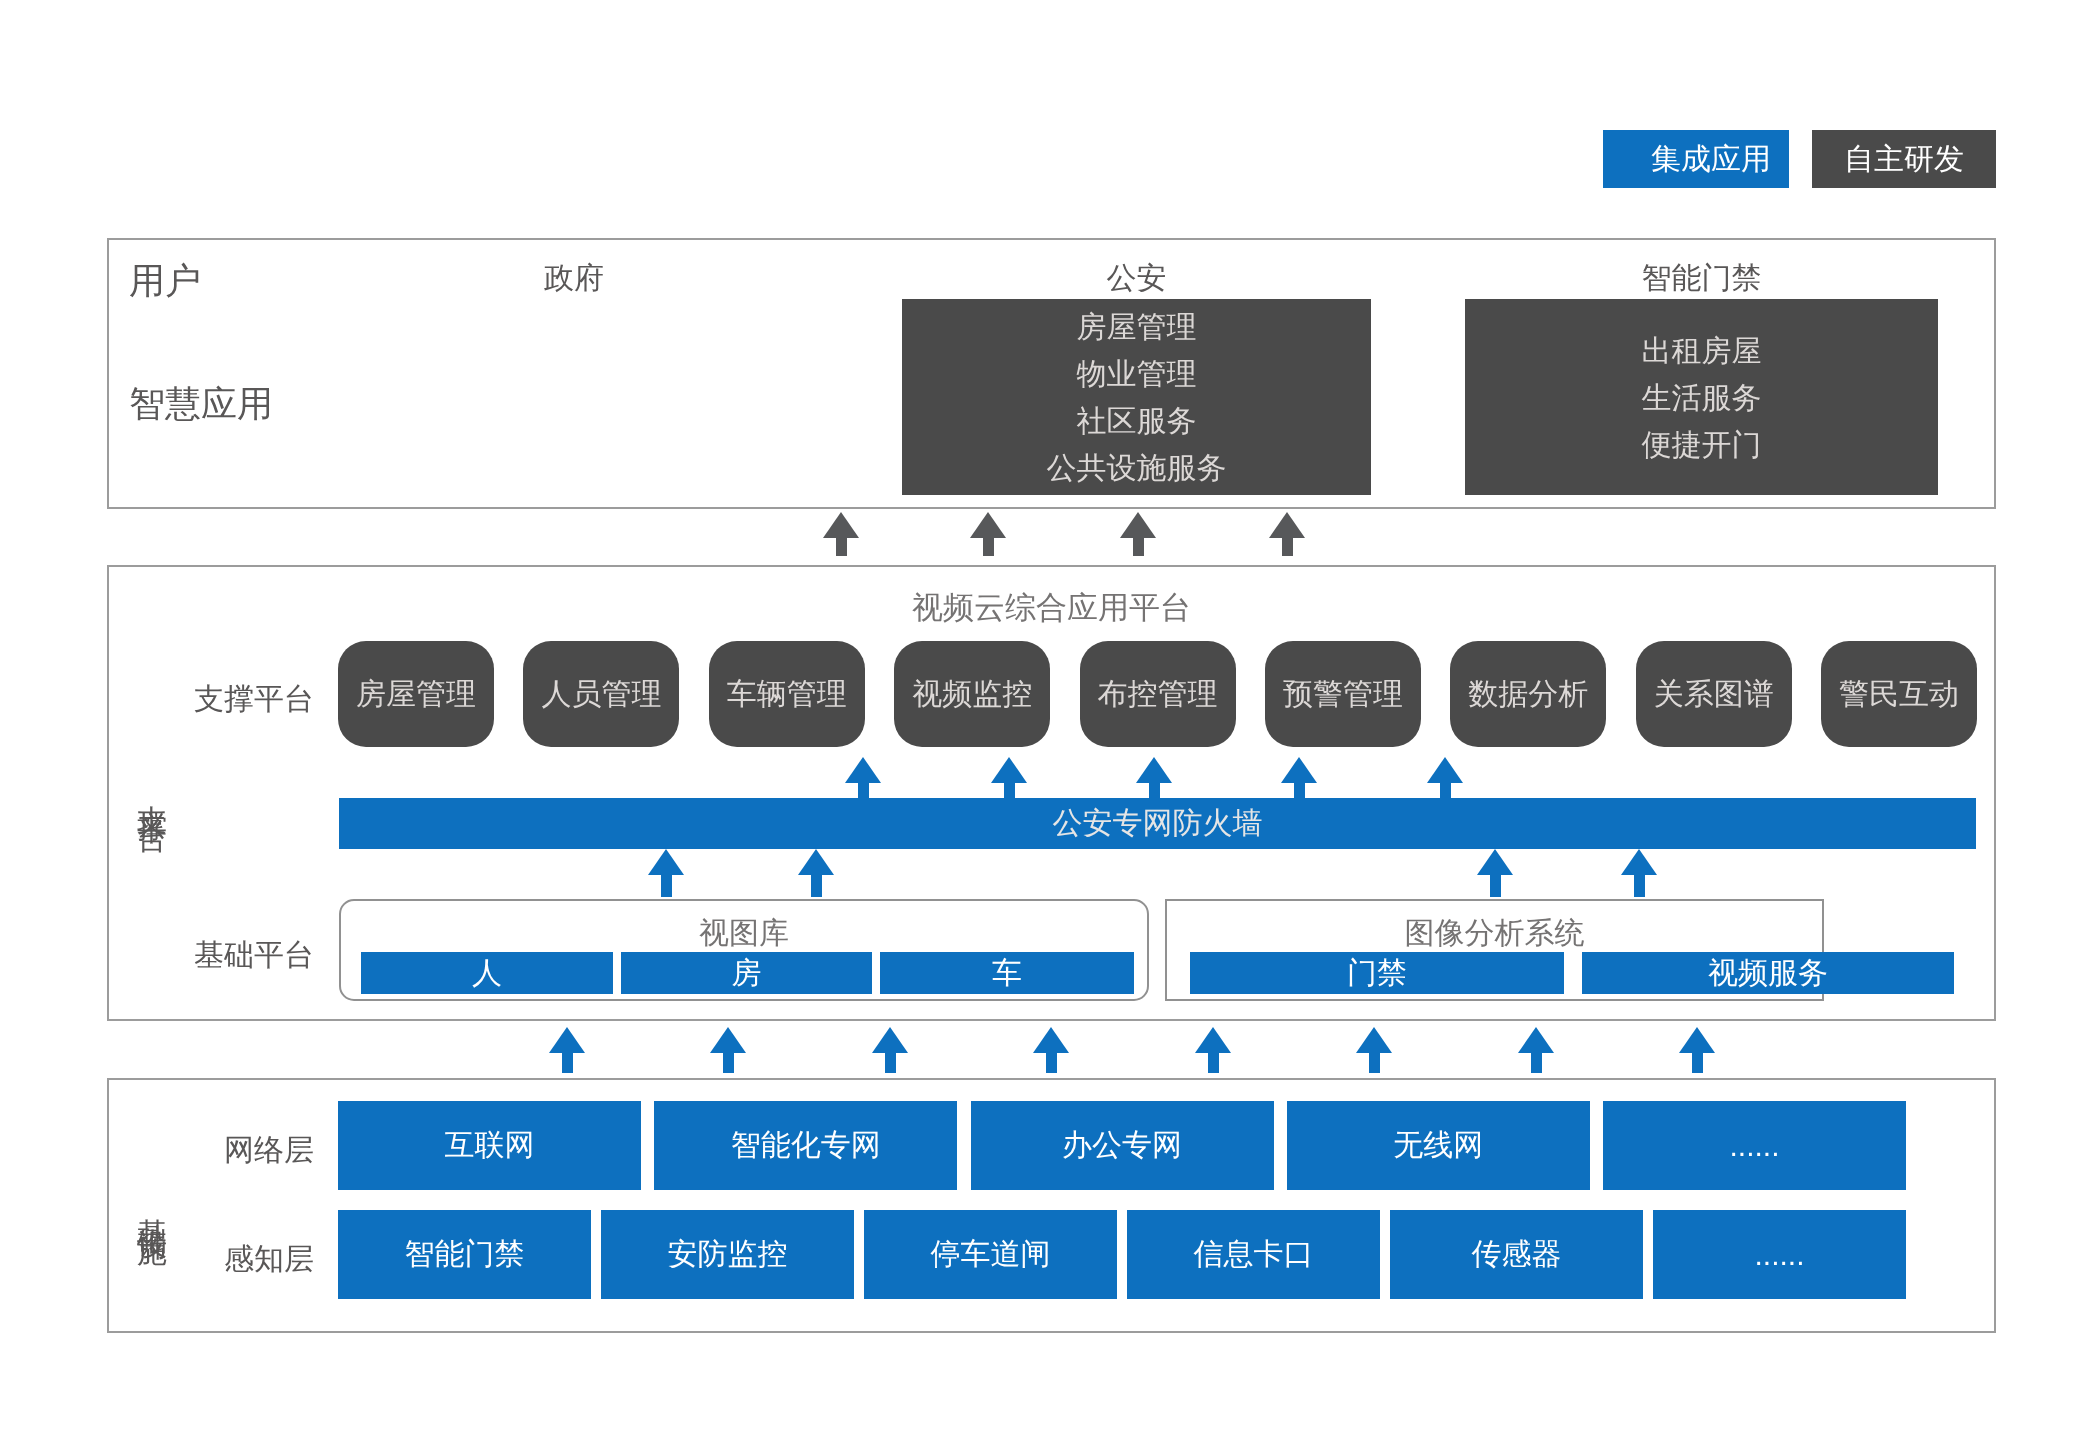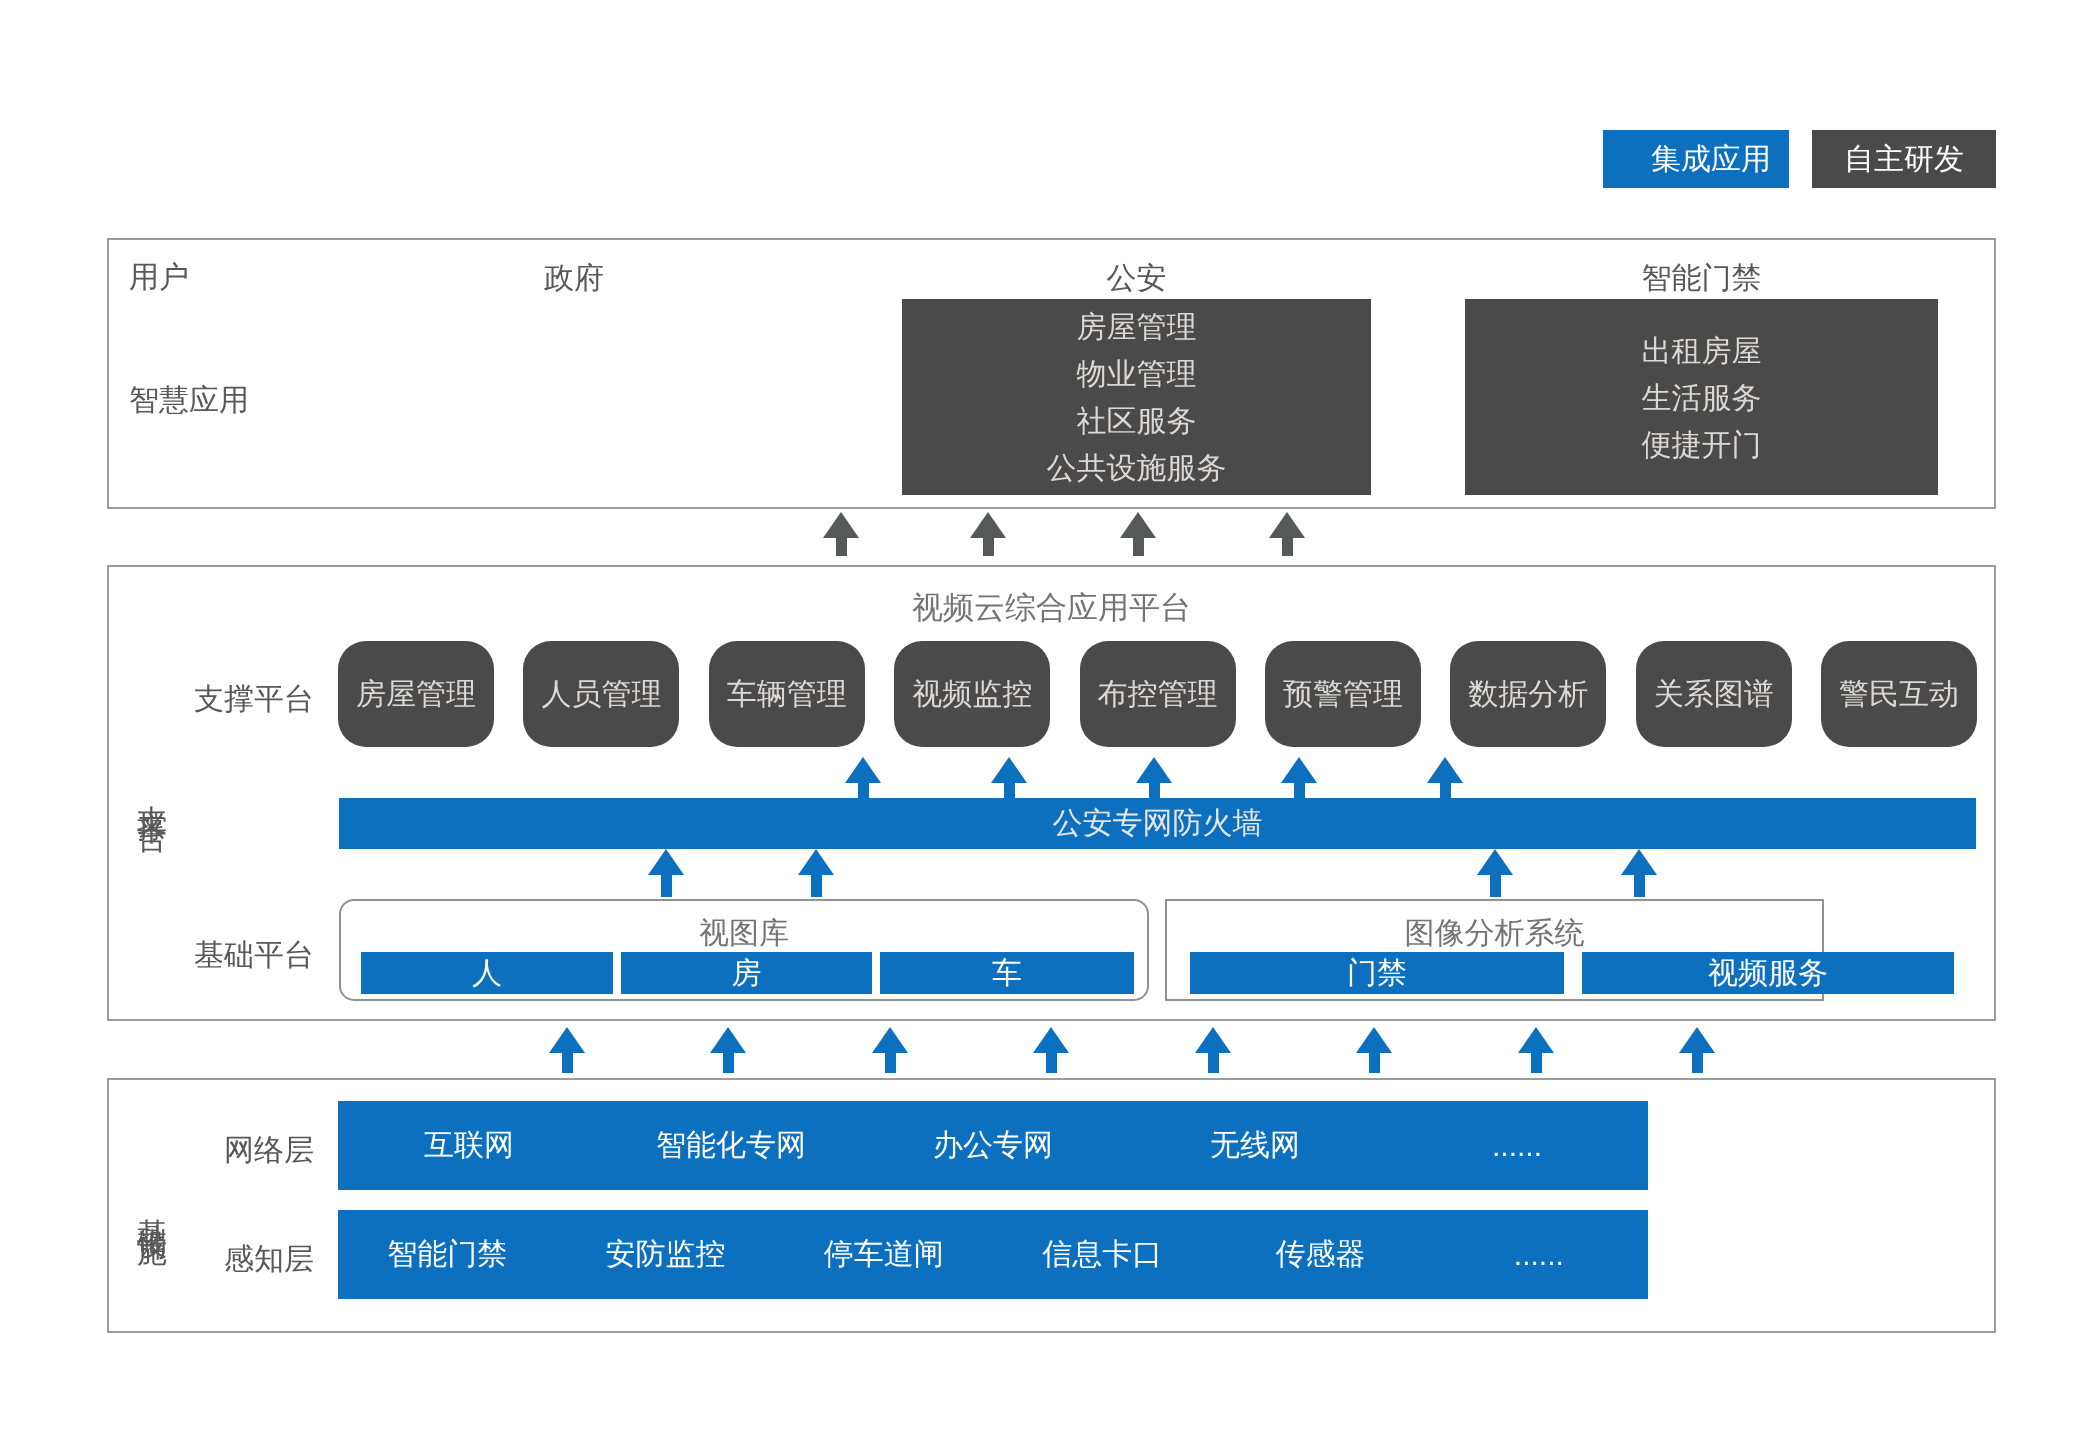--- a/index.html
+++ b/index.html
@@ -21,21 +21,21 @@
     color:#ffffff;font-size:30px;}
   .legend-int{left:1603px;width:186px;background:var(--blue);padding-left:30px;}
   .legend-self{left:1812px;width:184px;background:var(--dark);}
 
   
   .section{position:absolute;left:107px;width:1889px;border:2px solid var(--border);background:#ffffff;}
   .sec-users{top:238px;height:271px;}
   .sec-support{top:565px;height:456px;}
   .sec-infra{top:1078px;height:255px;}
 
-  .lbl{position:absolute;color:var(--label);font-size:30px;white-space:nowrap;}
+  .lbl{position:absolute;color:var(--label);font-size:36px;white-space:nowrap;}
   .vlabel{position:absolute;left:22px;top:50%;transform:translateY(-50%);
     writing-mode:vertical-rl;text-orientation:upright;letter-spacing:6px;
     color:var(--label);font-size:30px;}
   .row-label{position:absolute;left:50px;width:155px;text-align:right;
     color:var(--label);font-size:30px;white-space:nowrap;}
 
   
   .col-header{position:absolute;top:18px;text-align:center;color:var(--label);font-size:30px;}
   .app-box{position:absolute;top:59px;height:196px;background:var(--dark);
     display:flex;flex-direction:column;align-items:center;justify-content:center;}
@@ -53,21 +53,21 @@
     display:flex;align-items:center;justify-content:center;color:#e5e5e5;font-size:30px;}
   .base-box{position:absolute;top:332px;height:102px;border:2px solid #919191;background:#ffffff;}
   .vl-box{left:230px;width:810px;border-radius:15px;}
   .ia-box{left:1056px;width:659px;}
   .base-title{position:absolute;left:0;top:12px;width:100%;text-align:center;
     color:var(--muted-title);font-size:30px;}
   .base-cell{position:absolute;top:51px;height:42px;background:var(--blue);
     display:flex;align-items:center;justify-content:center;color:#ffffff;font-size:30px;}
 
   
-  .infra-row{position:absolute;left:229px;width:1310px;height:89px;
+  .infra-row{position:absolute;left:229px;width:1568px;height:89px;
     display:flex;justify-content:space-between;}
   .net-row{top:21px;}
   .sense-row{top:130px;}
   .infra-box{height:89px;background:var(--blue);
     display:flex;align-items:center;justify-content:center;color:#ffffff;font-size:30px;}
   .net-row .infra-box{width:303px;}
   .sense-row .infra-box{width:253px;}
 
   
   .arr{position:absolute;width:36px;display:flex;flex-direction:column;align-items:center;}

